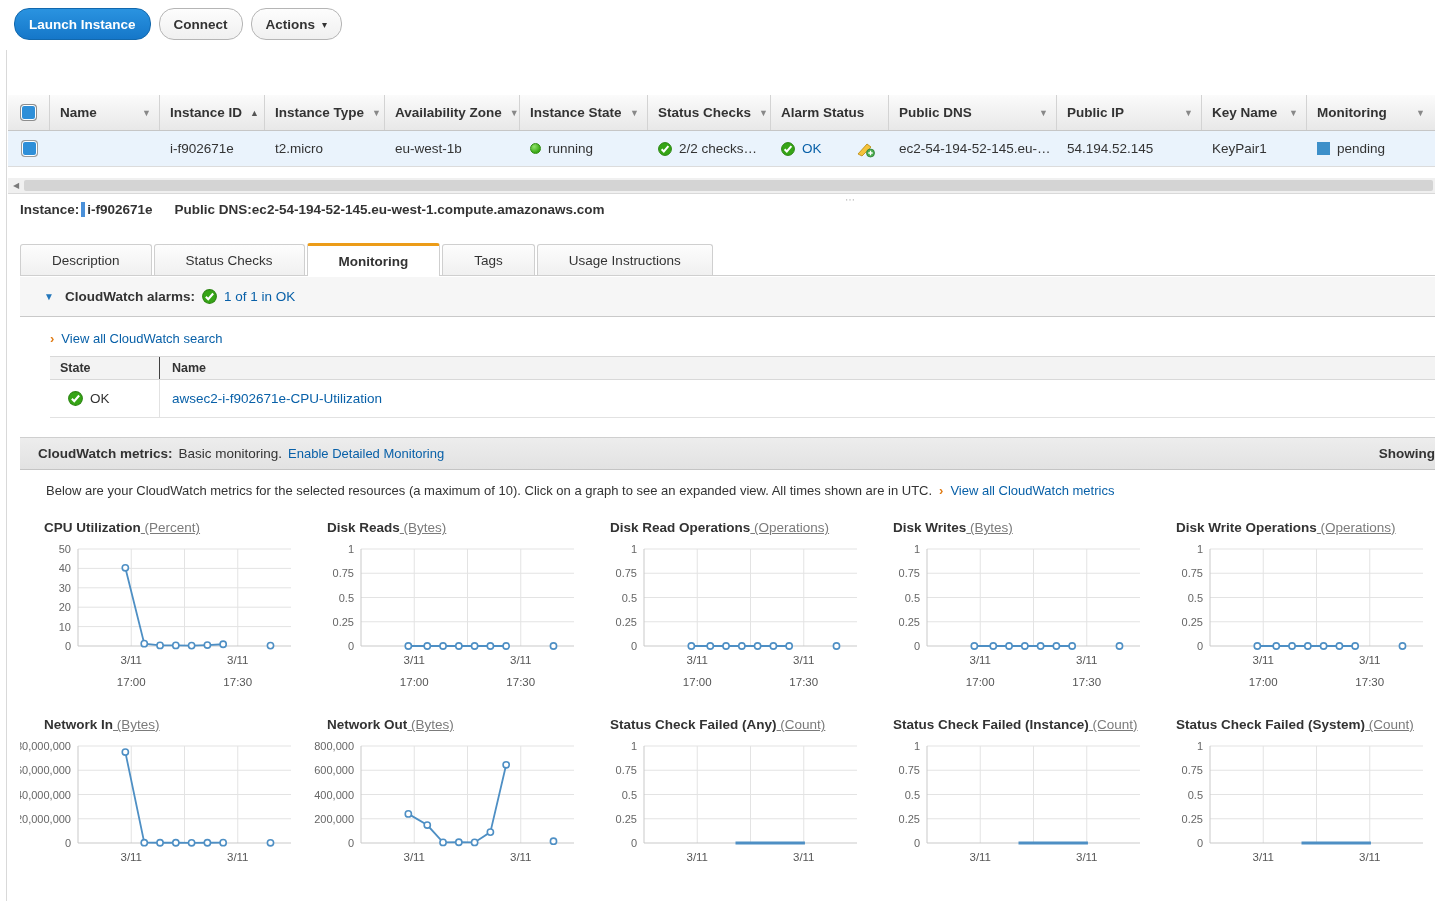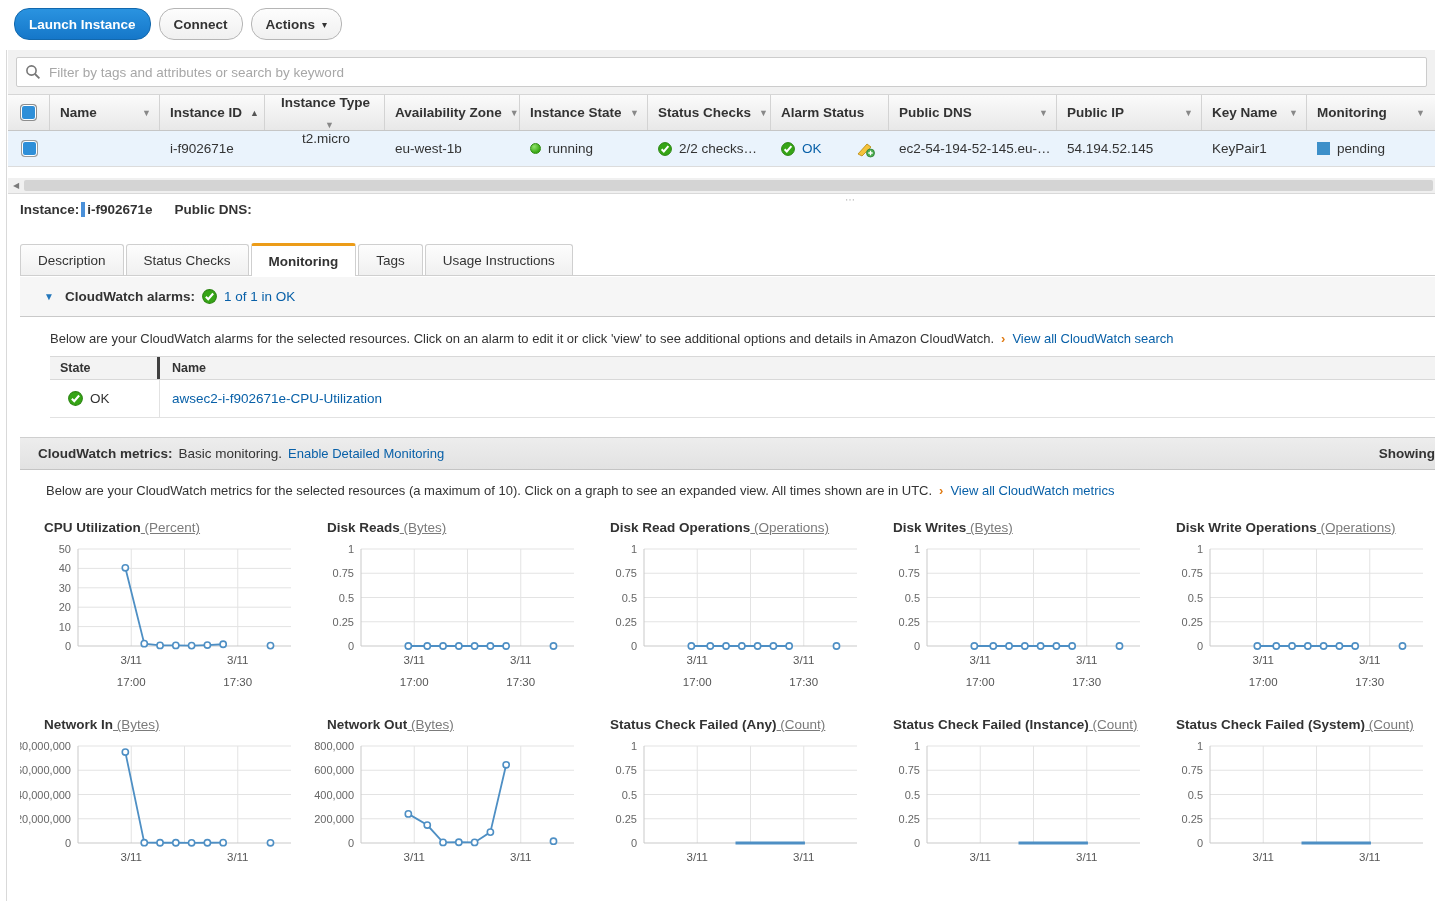--- a/index.html
+++ b/index.html
@@ -93,21 +93,21 @@
     background: radial-gradient(circle at 35% 30%, #8fe36a, #3aa814 70%);
     border: 1px solid #2e8a10; flex: none;
   }
   .chk-green { flex: none; }
   .blue-sq { width: 13px; height: 13px; background: #3d8fc9; flex: none; }
   .flag { flex: none; }
 
   
   .c-name { width: 110px; }
   .c-iid  { width: 105px; }
-  .c-itype{ width: 120px; flex-direction: column; }
+  .c-itype{ width: 120px; }
   .c-az   { width: 135px; }
   .c-state{ width: 128px; }
   .c-checks{ width: 123px; }
   .c-alarm{ width: 118px; }
   .c-dns  { width: 168px; }
   .c-pip  { width: 145px; }
   .c-key  { width: 105px; }
   .c-mon  { width: 126px; border-right: none; }
 
   
@@ -133,21 +133,21 @@
   .detail-head .val { font-weight: bold; }
   .detail-head .gap { display: inline-block; width: 22px; }
 
   
   .tabs {
     position: absolute; left: 20px; top: 243px; width: 1415px; height: 33px;
     display: flex; align-items: flex-end; gap: 2px;
     border-bottom: 1px solid #cfcfcf;
   }
   .tab {
-    height: 31px; padding: 0 17px;
+    height: 31px; padding: 0 31px;
     display: flex; align-items: center;
     font-size: 13.5px; color: #333;
     background: linear-gradient(to bottom,#fdfdfd,#f0f0f0);
     border: 1px solid #cfcfcf; border-bottom: none;
     border-radius: 3px 3px 0 0; cursor: pointer;
   }
   .tab.active {
     background: #ffffff; font-weight: bold;
     border-top: 3px solid #ec9c18;
     position: relative; top: 1px; height: 33px;
@@ -169,21 +169,21 @@
     display: flex; align-items: baseline; gap: 7px;
   }
   .chev { color: #e07b14; font-weight: bold; }
   .a-link { color: #0860a8; cursor: pointer; }
   .alarm-table { margin-left: 30px; width: 1390px; border-top: 1px solid #d8d8d8; }
   .at-head {
     display: flex; height: 23px; align-items: center;
     background: #f3f3f3; border-bottom: 1px solid #d8d8d8;
     font-size: 12.5px; font-weight: bold; color: #333;
   }
-  .at-head .c1 { width: 110px; padding-left: 10px; border-right: 3px solid #404040; height: 100%; display:flex; align-items:center;text-align:right; }
+  .at-head .c1 { width: 110px; padding-left: 10px; border-right: 1px solid #404040; height: 100%; display:flex; align-items:center;text-align:right; }
   .at-head .c2 { padding-left: 12px; }
   .at-row { display: flex; height: 38px; align-items: center; border-bottom: 1px solid #e2e2e2; }
   .at-row .c1 { width: 110px; padding-left: 18px; display: flex; align-items: center; gap: 7px;
                 border-right: 1px solid #e2e2e2; height: 100%; font-size: 13.5px; }
   .at-row .c2 { padding-left: 12px; color: #0860a8; font-size: 13.5px; cursor: pointer; }
 
   
   .cw-metrics-bar {
     position: absolute; left: 20px; top: 437px; width: 1415px; height: 33px;
     background: linear-gradient(to bottom,#ededed,#e2e2e2);
@@ -230,29 +230,20 @@
     </div>
     <div class="btn">
       <span>Connect</span>
     </div>
     <div class="btn">
       <span>Actions</span>
       <span class="caret">▾</span>
     </div>
   </div>
 
-  <div class="filter-bar">
-    <div class="filter-input">
-      <svg class="mag" width="16" height="16" viewBox="0 0 16 16">
-        <circle cx="6.5" cy="6.5" r="4.6" fill="none" stroke="#777" stroke-width="1.6"></circle>
-        <line x1="10" y1="10" x2="14.4" y2="14.4" stroke="#777" stroke-width="1.8"></line>
-      </svg>
-      <span class="ph">Filter by tags and attributes or search by keyword</span>
-    </div>
-  </div>
 
   <div class="tbl">
     <div class="thead">
       <div class="th cbcell">
         <span class="cb head"></span>
       </div>
       <div class="th c-name">
         <span>Name</span>
         <span class="sorter">▼</span>
       </div>
@@ -344,20 +335,21 @@
   </div>
 
   <div class="grip">⋯</div>
 
   <div class="detail-head">
     <span class="lbl">Instance:</span>
     <span class="sep"></span>
     <span class="val">i-f902671e</span>
     <span class="gap"></span>
     <span class="lbl">Public DNS:</span>
+    <span class="val">ec2-54-194-52-145.eu-west-1.compute.amazonaws.com</span>
   </div>
 
   <div class="tabs">
     <div class="tab">
       <span>Description</span>
     </div>
     <div class="tab">
       <span>Status Checks</span>
     </div>
     <div class="tab active">
@@ -376,21 +368,20 @@
     <span class="t">CloudWatch alarms:</span>
     <svg width="15" height="15" viewBox="0 0 14 14">
       <circle cx="7" cy="7" r="6.4" fill="#36a516" stroke="#2a8410" stroke-width="1"></circle>
       <path d="M3.6 7.3 L5.8 9.5 L10.4 4.2" fill="none" stroke="#fff" stroke-width="2"></path>
     </svg>
     <span class="link">1 of 1 in OK</span>
   </div>
 
   <div class="alarm-body">
     <div class="alarm-desc">
-      <span>Below are your CloudWatch alarms for the selected resources. Click on an alarm to edit it or click 'view' to see additional options and details in Amazon CloudWatch.</span>
       <span class="chev">›</span>
       <span class="a-link">View all CloudWatch search</span>
     </div>
     <div class="alarm-table">
       <div class="at-head">
         <div class="c1">State</div>
         <div class="c2">Name</div>
       </div>
       <div class="at-row">
         <div class="c1">

